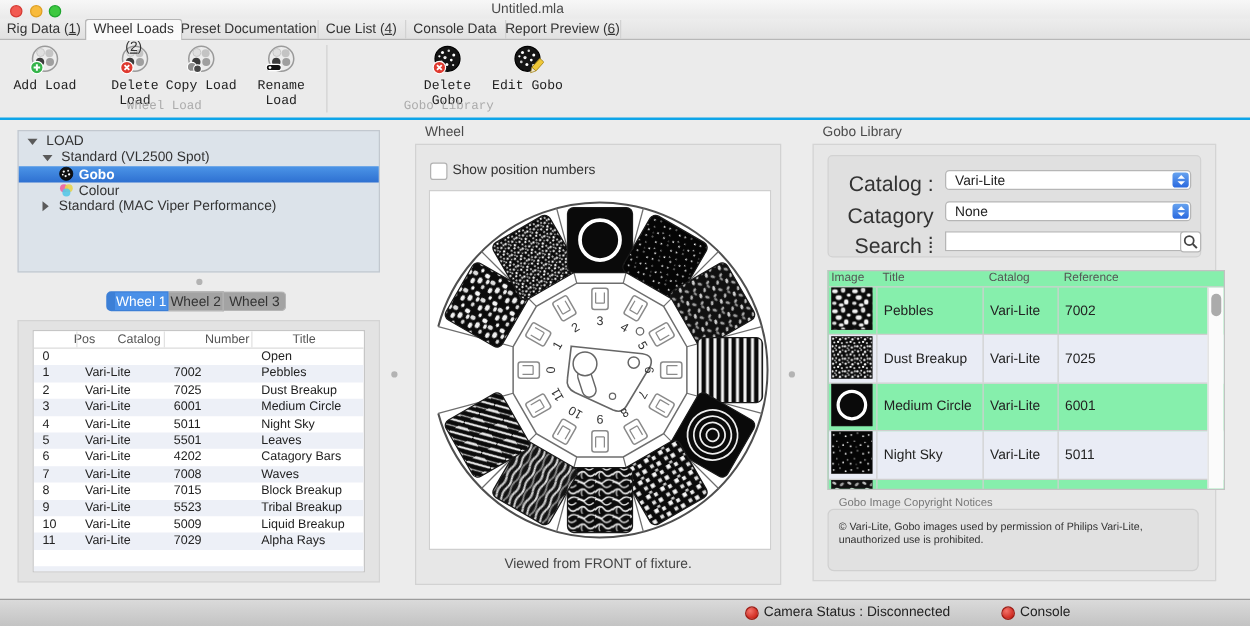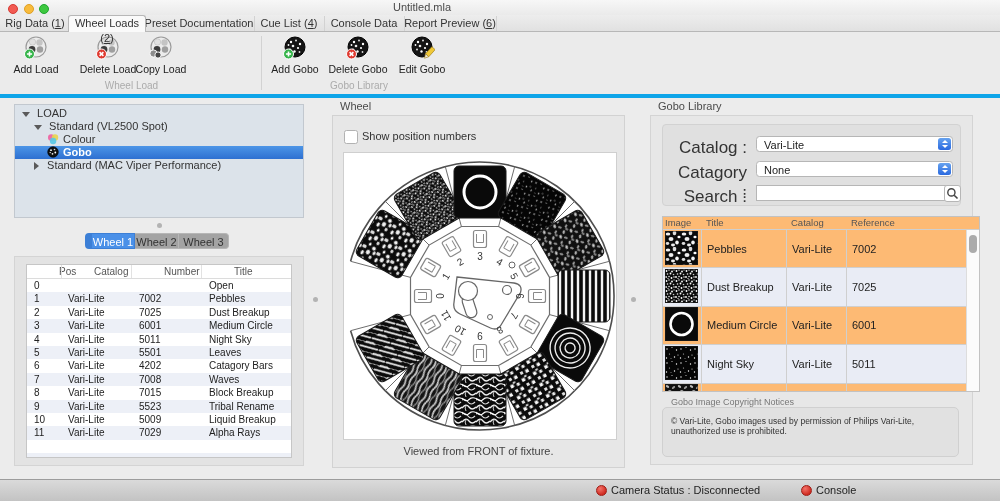--- a/index.html
+++ b/index.html
@@ -15,21 +15,21 @@
   .tl.green{left:39px;background:#3dc83f;border:0.5px solid #1fa52e;}
   .wtitle{position:absolute;top:1px;left:342px;width:160px;text-align:center;font-size:11px;color:#4a4a4a;}
 
   
   .tabbar{position:absolute;top:15px;left:0;right:0;height:16px;background:linear-gradient(#ededed,#e1e1e1);border-bottom:1px solid #b7b7b7;}
   .tab{position:absolute;top:1px;height:15px;line-height:15px;text-align:center;font-size:11px;color:#333;border-right:1px solid #d2d2d2;}
   .tab.active{top:0;height:16px;background:#fafafa;border:1px solid #b7b7b7;border-bottom:none;border-radius:3px 3px 0 0;z-index:2;}
   .mn{text-decoration:underline;}
 
   
-  .toolbar{position:absolute;top:32px;left:0;right:0;height:62px;background:#ebebeb;border-bottom:4px solid #0ea5e9;}
+  .toolbar{position:absolute;top:32px;left:0;right:0;height:62px;background:#ebebeb;border-bottom:2px solid #0ea5e9;font-family:Liberation Mono, monospace;}
   .tb-btn{position:absolute;top:3px;height:44px;text-align:center;cursor:default;}
   .tb-icon{height:27px;}
   .tb-label{font-size:10.5px;color:#222;margin-top:1px;}
   .tb-group{position:absolute;top:48px;text-align:center;font-size:10px;color:#ababab;}
   .tb-divider{position:absolute;top:4px;left:261px;width:1px;height:54px;background:#d2d2d2;}
 
   
   .tree-panel{position:absolute;left:14px;top:104px;width:290px;height:114px;background:#dce3ea;border:1px solid #c2c8cf;box-sizing:border-box;}
   .tree-row{position:relative;height:13px;line-height:13px;font-size:11px;white-space:nowrap;}
   .tree-row.sel{background:linear-gradient(#4c95e7,#2e70d1);color:#fff;font-weight:bold;}
@@ -70,21 +70,21 @@
   
   .gobo-panel{position:absolute;left:650px;top:115px;width:323px;height:350px;background:#e7e7e7;border:1px solid #d4d4d4;box-sizing:border-box;}
   .ctrl-box{position:absolute;left:11px;top:8px;width:297px;height:80px;background:#e0e0e0;border:1px solid #d2d2d2;border-radius:4px;}
   .ctrl-label{position:absolute;width:70px;text-align:right;font-size:17px;color:#333;}
   .popup{position:absolute;left:93px;width:197px;height:16px;background:#fff;border:1px solid #b6b6b6;border-radius:3.5px;font-size:11px;line-height:16px;padding-left:7px;box-sizing:border-box;color:#222;}
   .stepper{position:absolute;right:1px;top:1px;width:13px;height:12px;background:linear-gradient(#67a3ef,#2a69df);border-radius:2.5px;}
   .stepper::before{content:"";position:absolute;left:3.5px;top:1.5px;border-left:3px solid transparent;border-right:3px solid transparent;border-bottom:3.5px solid #fff;}
   .stepper::after{content:"";position:absolute;left:3.5px;top:7px;border-left:3px solid transparent;border-right:3px solid transparent;border-top:3.5px solid #fff;}
   .search-field{position:absolute;left:93px;width:184px;height:14px;background:#fff;border:1px solid #b6b6b6;font-size:11px;padding:0 4px;font-family:"Liberation Sans",sans-serif;}
   .search-btn{position:absolute;left:281px;width:15px;height:15px;background:#fff;border:1px solid #b6b6b6;border-radius:3px;}
-  .gt{position:absolute;left:11px;top:100px;width:318px;height:176px;background:#fdba74;border:1px solid #c2c2c2;overflow:hidden;box-sizing:border-box;}
+  .gt{position:absolute;left:11px;top:100px;width:318px;height:176px;background:#86efac;border:1px solid #c2c2c2;overflow:hidden;box-sizing:border-box;}
   .gt-head{display:flex;height:12px;line-height:12px;font-size:9.5px;color:#555;border-bottom:1px solid #cfcfcf;}
   .gt-row{display:flex;height:37.4px;border-bottom:1px solid #cfcfcf;font-size:11px;color:#222;align-items:center;}
   .gt-row.alt{background:#e9ecf5;}
   .gc1{width:38px;box-sizing:border-box;padding-left:2px;}
   .gc2{width:85px;box-sizing:border-box;padding-left:5px;border-left:1px solid #cfcfcf;height:100%;display:flex;align-items:center;}
   .gc3{width:60px;box-sizing:border-box;padding-left:5px;border-left:1px solid #cfcfcf;height:100%;display:flex;align-items:center;}
   .gc4{flex:1;box-sizing:border-box;padding-left:5px;border-left:1px solid #cfcfcf;height:100%;display:flex;align-items:center;}
   .gc-h{border:none!important;height:auto!important;display:block!important;}
   .gt-scroll{position:absolute;right:0;top:13px;bottom:0;width:12px;background:#fbfbfb;border-left:1px solid #ddd;}
   .gt-thumbbar{position:absolute;left:2px;top:5px;width:8px;height:18px;border-radius:4px;background:#ababab;}
@@ -243,29 +243,29 @@
       <div class="tb-label">Delete Load</div>
     </div>
     <div class="tb-btn" style="left:130px;width:62px;">
       <div class="tb-icon"><svg width="26" height="26">
             <use href="#icon-load-wheel"></use>
             <circle cx="5.5" cy="18.5" r="3.6" fill="#8d8d8d" stroke="#fff" stroke-width="0.9"></circle>
             <circle cx="10" cy="20" r="3.1" fill="#474747" stroke="#fff" stroke-width="0.9"></circle>
           </svg></div>
       <div class="tb-label">Copy Load</div>
     </div>
+    <div class="tb-btn" style="left:193px;width:64px;">
+      <div class="tb-icon"><svg width="26" height="26">
+            <use href="#icon-load-wheel"></use>
+            <rect x="1" y="16.5" width="12" height="5" rx="2.5" fill="#111" stroke="#fff" stroke-width="0.9"></rect>
+            <circle cx="4" cy="19" r="1.1" fill="#fff"></circle>
+          </svg></div>
+      <div class="tb-label">Rename Load</div>
+    </div>
     <div class="tb-divider"></div>
-    <div class="tb-btn" style="left:266px;width:58px;">
-      <div class="tb-icon"><svg width="26" height="26">
-            <use href="#icon-gobo-circle"></use>
-            <circle cx="6.5" cy="19" r="5" fill="#35b44a" stroke="#fff" stroke-width="1"></circle>
-            <path d="M3.9 19 h5.2 M6.5 16.4 v5.2" stroke="#fff" stroke-width="1.6"></path>
-          </svg></div>
-      <div class="tb-label">Add Gobo</div>
-    </div>
     <div class="tb-btn" style="left:326px;width:64px;">
       <div class="tb-icon"><svg width="26" height="26">
             <use href="#icon-gobo-circle"></use>
             <circle cx="6.5" cy="19" r="5" fill="#df3a30" stroke="#fff" stroke-width="1"></circle>
             <path d="M4.6 17.1 l3.8 3.8 M8.4 17.1 l-3.8 3.8" stroke="#fff" stroke-width="1.5"></path>
           </svg></div>
       <div class="tb-label">Delete Gobo</div>
     </div>
     <div class="tb-btn" style="left:392px;width:60px;">
       <div class="tb-icon"><svg width="26" height="26">
@@ -283,43 +283,43 @@
 
   <div class="tree-panel">
     <div style="height:2px;"></div>
     <div class="tree-row">
       <span style="margin-left:7px;" class="disc down"></span>
       <span style="margin-left:4px;">LOAD</span>
     </div>
     <div class="tree-row">
       <span style="margin-left:19px;" class="disc down"></span>
       <span style="margin-left:4px;">Standard (VL2500 Spot)</span>
-    </div>
-    <div class="tree-row">
-      <span class="tree-icon" style="margin-left:32px;">
-        <svg width="12" height="12">
-            <circle cx="4.2" cy="4.5" r="3.2" fill="#ee5fa0" opacity="0.9"></circle>
-            <circle cx="8" cy="4.5" r="3.2" fill="#e8d44d" opacity="0.9"></circle>
-            <circle cx="6.1" cy="8" r="3.2" fill="#57c8e8" opacity="0.9"></circle>
-          </svg>
-      </span><span>Colour</span>
     </div>
     <div class="tree-row sel">
       <span class="tree-icon" style="margin-left:32px;">
         <svg width="12" height="12">
             <circle cx="6" cy="6" r="5.3" fill="#101010" stroke="#000" stroke-width="0.6"></circle>
             <circle cx="4" cy="4.2" r="0.9" fill="#fff"></circle>
             <circle cx="7.5" cy="3.5" r="0.8" fill="#ddd"></circle>
             <circle cx="8.3" cy="6.5" r="0.9" fill="#fff"></circle>
             <circle cx="5.5" cy="7.8" r="0.9" fill="#eee"></circle>
             <circle cx="3.2" cy="6.6" r="0.7" fill="#fff"></circle>
           </svg>
       </span><span>Gobo</span>
     </div>
     <div class="tree-row">
+      <span class="tree-icon" style="margin-left:32px;">
+        <svg width="12" height="12">
+            <circle cx="4.2" cy="4.5" r="3.2" fill="#ee5fa0" opacity="0.9"></circle>
+            <circle cx="8" cy="4.5" r="3.2" fill="#e8d44d" opacity="0.9"></circle>
+            <circle cx="6.1" cy="8" r="3.2" fill="#57c8e8" opacity="0.9"></circle>
+          </svg>
+      </span><span>Colour</span>
+    </div>
+    <div class="tree-row">
       <span style="margin-left:19px;" class="disc right"></span>
       <span style="margin-left:5px;">Standard (MAC Viper Performance)</span>
     </div>
   </div>
 
   <div class="split-dot" style="left:157px;top:223px;"></div>
 
   <div class="segmented">
     <div class="seg first sel" style="width:50px;">Wheel 1</div>
     <div class="seg" style="width:44px;">Wheel 2</div>
@@ -385,21 +385,21 @@
       <div class="lt-row">
           <span class="ltc1">8</span>
           <span class="ltc2">Vari-Lite</span>
           <span class="ltc3">7015</span>
           <span class="ltc4">Block Breakup</span>
         </div>
       <div class="lt-row alt">
           <span class="ltc1">9</span>
           <span class="ltc2">Vari-Lite</span>
           <span class="ltc3">5523</span>
-          <span class="ltc4">Tribal Rename</span>
+          <span class="ltc4">Tribal Breakup</span>
         </div>
       <div class="lt-row">
           <span class="ltc1">10</span>
           <span class="ltc2">Vari-Lite</span>
           <span class="ltc3">5009</span>
           <span class="ltc4">Liquid Breakup</span>
         </div>
       <div class="lt-row alt">
           <span class="ltc1">11</span>
           <span class="ltc2">Vari-Lite</span>

